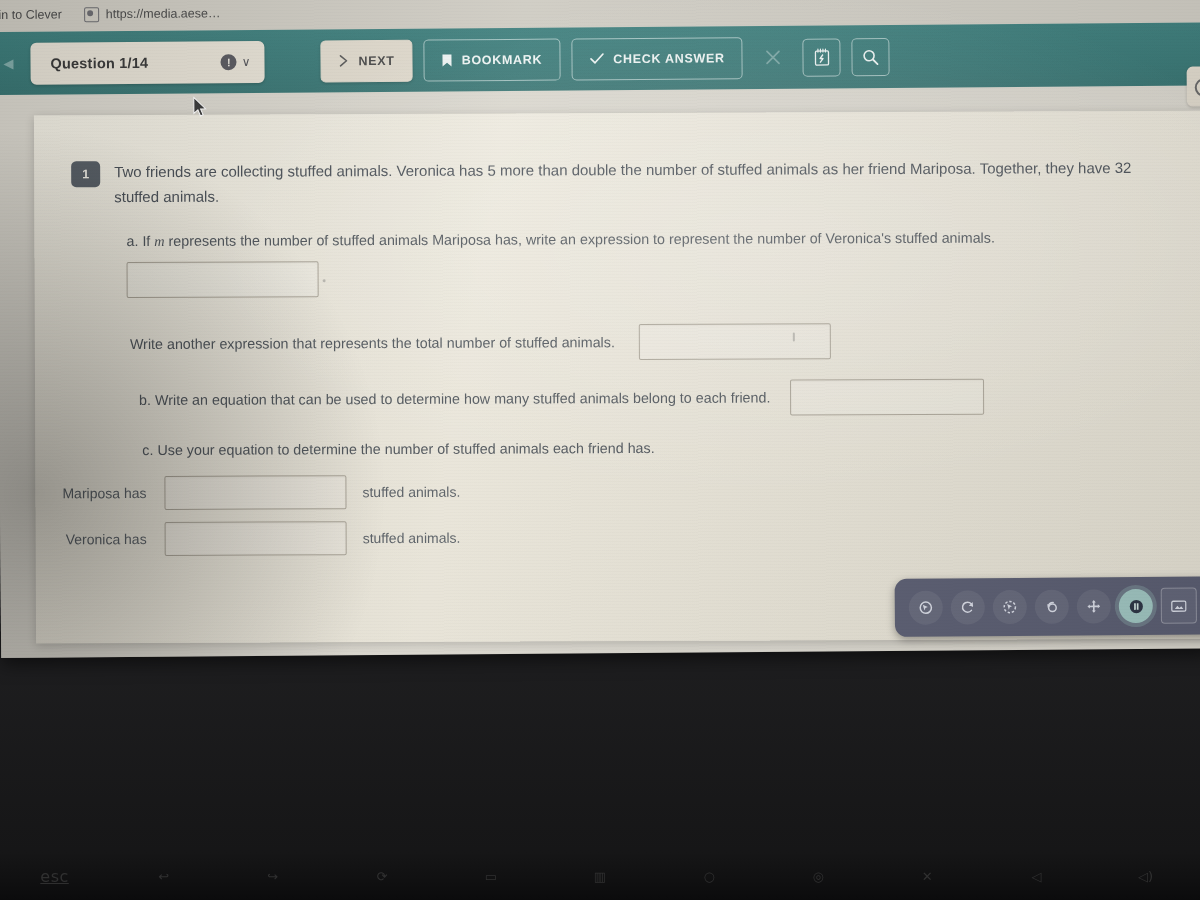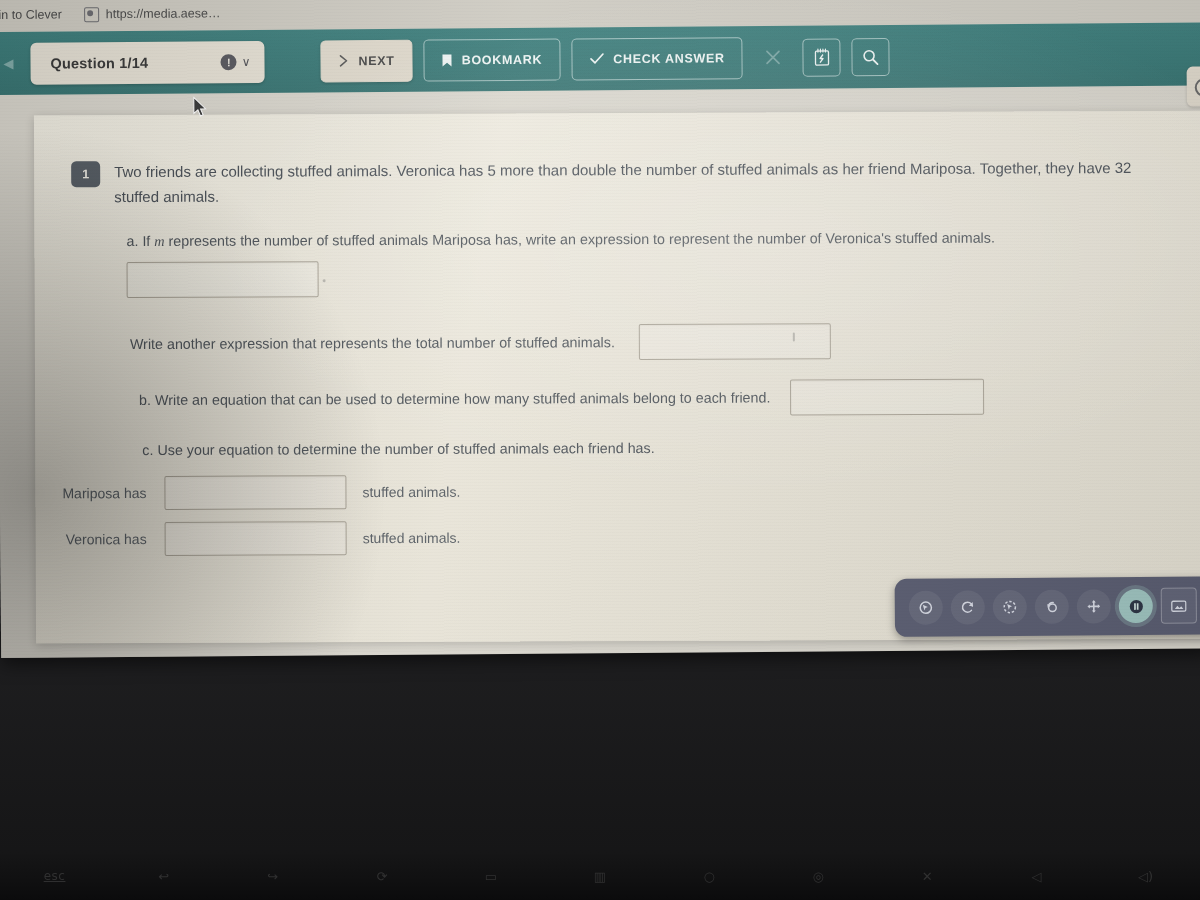--- a/index.html
+++ b/index.html
@@ -187,21 +187,21 @@
   
   #fn-row{
     position:absolute;left:0;top:852px;width:1200px;height:48px;
     display:flex;align-items:center;
     background:linear-gradient(180deg,#161617 0%,#101011 60%,#0b0b0c 100%);
   }
   .fkey{
     flex:1;text-align:center;color:#4a4a4a;font-size:13px;opacity:.55;
     font-family:"DejaVu Sans",sans-serif;
   }
-  .fkey.esc{font-size:12px;letter-spacing:.5px;text-decoration:underline;}
+  .fkey.esc{font-size:16px;letter-spacing:.5px;text-decoration:underline;}
 </style>
 </head>
 <body>
 
 <div id="laptop-body">
 
   <div id="screen">
 
     <div id="browser-chrome">
       <span class="chrome-item" id="bm-clever">g in to Clever</span>

